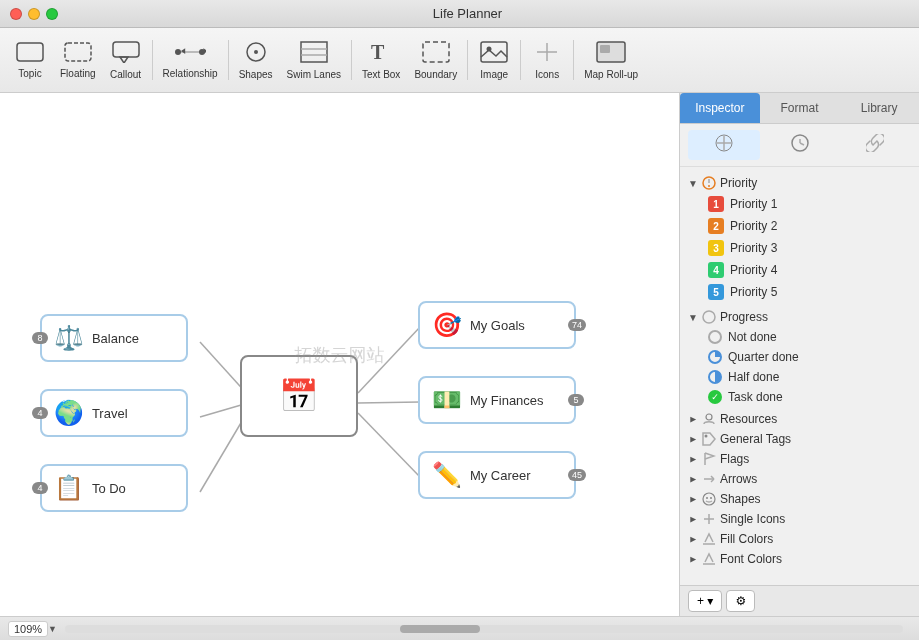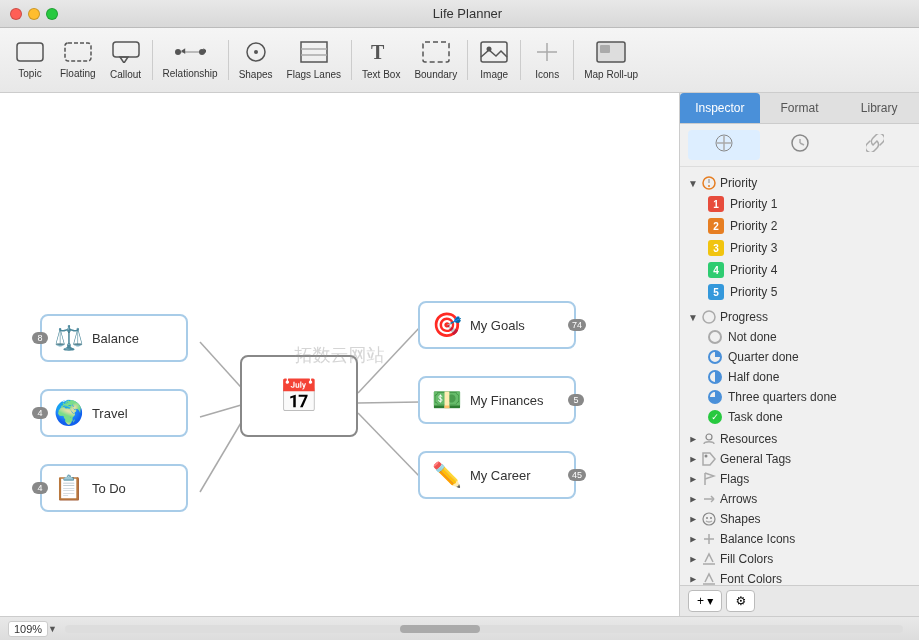--- a/index.html
+++ b/index.html
@@ -347,21 +347,21 @@
   </div>
 
   <div class="tool-item">
     <div class="tool-icon">
       <svg width="28" height="22" viewBox="0 0 28 22">
           <rect x="1" y="1" width="26" height="20" stroke="#555" stroke-width="1.5" fill="none"></rect>
           <line x1="1" y1="8" x2="27" y2="8" stroke="#555" stroke-width="1"></line>
           <line x1="1" y1="14" x2="27" y2="14" stroke="#555" stroke-width="1"></line>
         </svg>
     </div>
-    <span class="tool-label">Flags Lanes</span>
+    <span class="tool-label">Swim Lanes</span>
   </div>
   <div class="tool-separator"></div>
 
   <div class="tool-item">
     <div class="tool-icon">
       <svg width="28" height="22" viewBox="0 0 28 22">
           <text x="4" y="18" font-size="20" font-weight="bold" fill="#555" font-family="serif">T</text>
         </svg>
     </div>
     <span class="tool-label">Text Box</span>
@@ -551,24 +551,20 @@
         <div class="tree-item">
           <span style="display:inline-block;width:14px;height:14px;border-radius:50%;border:2px solid #4a90d9;margin-right:6px;background:conic-gradient(#4a90d9 90deg, transparent 90deg);flex-shrink:0;"></span>
           <span class="tree-item-label">Quarter done</span>
         </div>
 
         <div class="tree-item">
           <span style="display:inline-block;width:14px;height:14px;border-radius:50%;border:2px solid #4a90d9;margin-right:6px;background:conic-gradient(#4a90d9 180deg, transparent 180deg);flex-shrink:0;"></span>
           <span class="tree-item-label">Half done</span>
         </div>
 
-        <div class="tree-item">
-          <span style="display:inline-block;width:14px;height:14px;border-radius:50%;border:2px solid #4a90d9;margin-right:6px;background:conic-gradient(#4a90d9 270deg, transparent 270deg);flex-shrink:0;"></span>
-          <span class="tree-item-label">Three quarters done</span>
-        </div>
 
         <div class="tree-item">
           <span style="display:inline-flex;align-items:center;justify-content:center;width:14px;height:14px;border-radius:50%;background:#27c93f;margin-right:6px;color:white;font-size:9px;flex-shrink:0;">✓</span>
           <span class="tree-item-label">Task done</span>
         </div>
       </div>
 
       <div class="tree-header">
         <span class="tree-arrow" style="transform:rotate(-90deg);display:inline-block;">▼</span>
         <svg width="14" height="14" viewBox="0 0 14 14" style="margin-right:4px;">
@@ -611,21 +607,21 @@
             <path d="M4,9 Q7,11 10,9" stroke="#888" stroke-width="1.2" fill="none"></path>
           </svg>
         <span>Shapes</span>
       </div>
       <div class="tree-header">
         <span class="tree-arrow" style="transform:rotate(-90deg);display:inline-block;">▼</span>
         <svg width="14" height="14" viewBox="0 0 14 14" style="margin-right:4px;">
             <line x1="7" y1="2" x2="7" y2="12" stroke="#888" stroke-width="2"></line>
             <line x1="2" y1="7" x2="12" y2="7" stroke="#888" stroke-width="2"></line>
           </svg>
-        <span>Balance Icons</span>
+        <span>Single Icons</span>
       </div>
       <div class="tree-header">
         <span class="tree-arrow" style="transform:rotate(-90deg);display:inline-block;">▼</span>
         <svg width="14" height="14" viewBox="0 0 14 14" style="margin-right:4px;">
             <path d="M3,10 L7,2 L11,10" stroke="#888" stroke-width="1.2" fill="none"></path>
             <line x1="1" y1="12" x2="13" y2="12" stroke="#e74c3c" stroke-width="2"></line>
           </svg>
         <span>Fill Colors</span>
       </div>
       <div class="tree-header">

